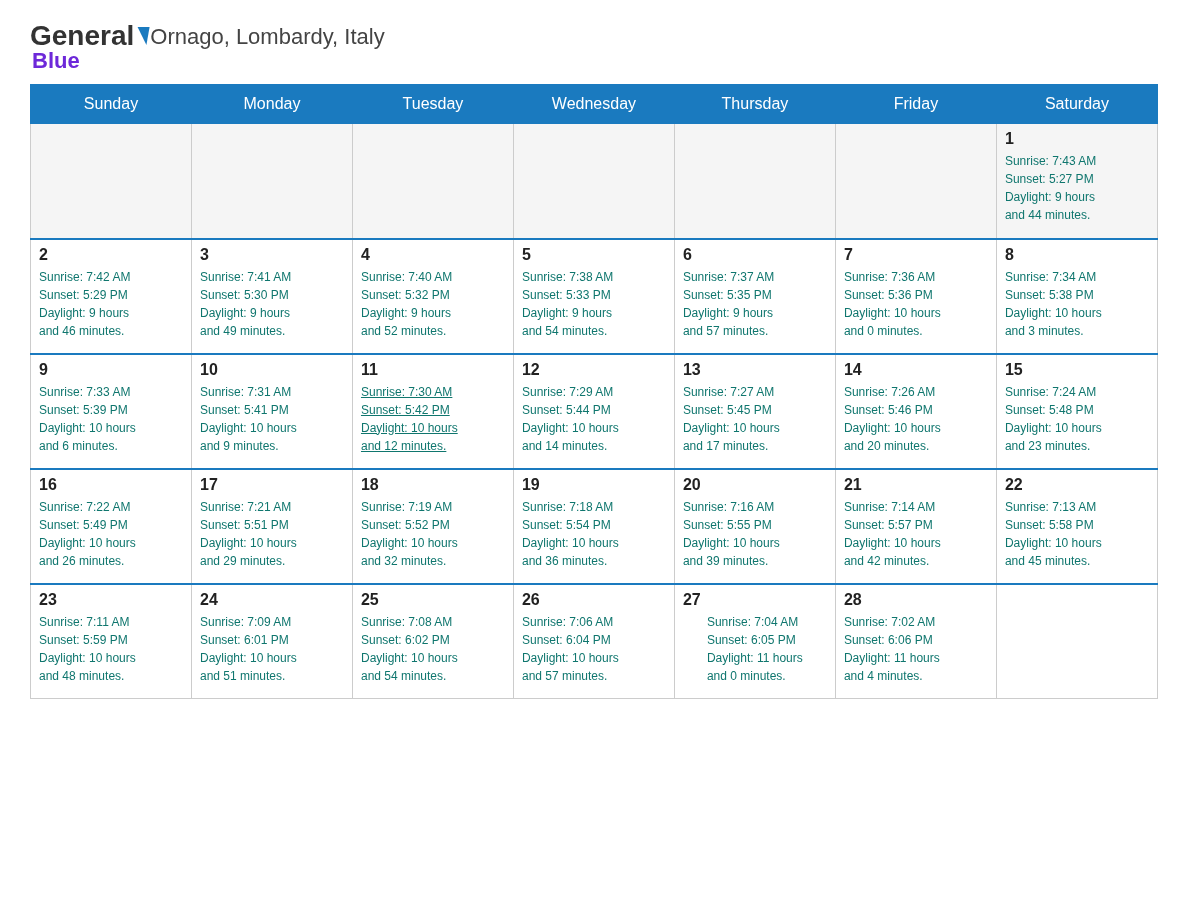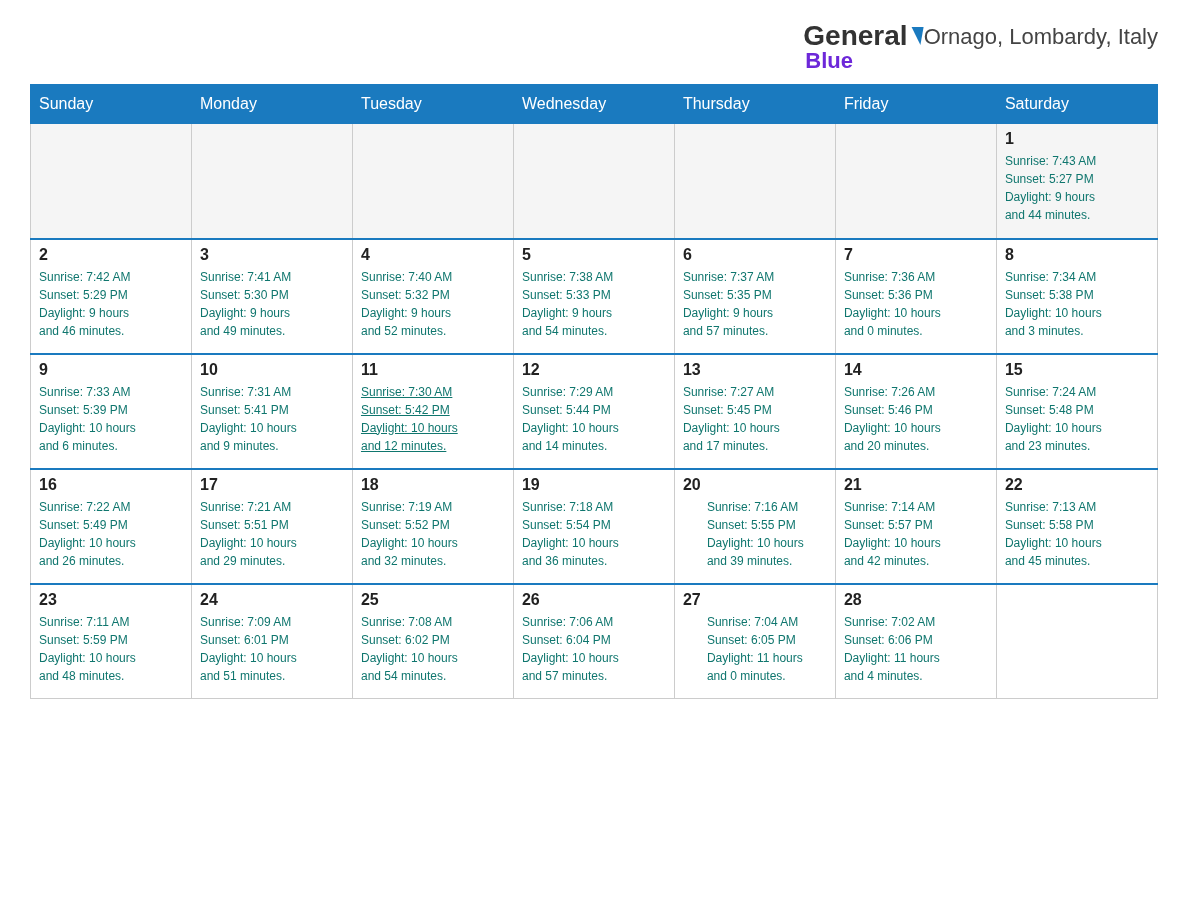--- a/index.html
+++ b/index.html
@@ -5,21 +5,21 @@
     * { box-sizing: border-box; margin: 0; padding: 0; }
     body {
       font-family: Arial, sans-serif;
       background: #fff;
       padding: 20px 30px;
       width: 1188px;
       min-height: 918px;
     }
     .header {
       display: flex;
-      justify-content: flex-end;
+      justify-content: flex-start;
       align-items: flex-start;
       margin-bottom: 10px;
     }
     .logo {
       display: flex;
       flex-direction: column;
       align-items: flex-start;
     }
     .logo-text {
       display: flex;
@@ -64,21 +64,21 @@
     }
     .calendar {
       width: 100%;
       border-collapse: collapse;
       margin-top: 10px;
     }
     .calendar th {
       background-color: #1a7abf;
       color: #fff;
       padding: 10px 8px;
-      text-align: left;
+      text-align: center;
       font-size: 16px;
       font-weight: normal;
       border: 1px solid #1a7abf;
     }
     .calendar td {
       border: 1px solid #ccc;
       vertical-align: top;
       padding: 6px 8px;
       width: 14.285%;
       height: 115px;
@@ -275,21 +275,21 @@
         </td>
         <td>
           <div class="day-num">19</div>
           <div class="day-info" style="white-space: pre-line;">Sunrise: 7:18 AM
 Sunset: 5:54 PM
 Daylight: 10 hours
 and 36 minutes.</div>
         </td>
         <td>
           <div class="day-num">20</div>
-          <div class="day-info" style="white-space: pre-line; margin-left: 24px;">Sunrise: 7:16 AM
+          <div class="day-info" style="white-space: pre-line;">Sunrise: 7:16 AM
 Sunset: 5:55 PM
 Daylight: 10 hours
 and 39 minutes.</div>
         </td>
         <td>
           <div class="day-num">21</div>
           <div class="day-info" style="white-space: pre-line;">Sunrise: 7:14 AM
 Sunset: 5:57 PM
 Daylight: 10 hours
 and 42 minutes.</div>

